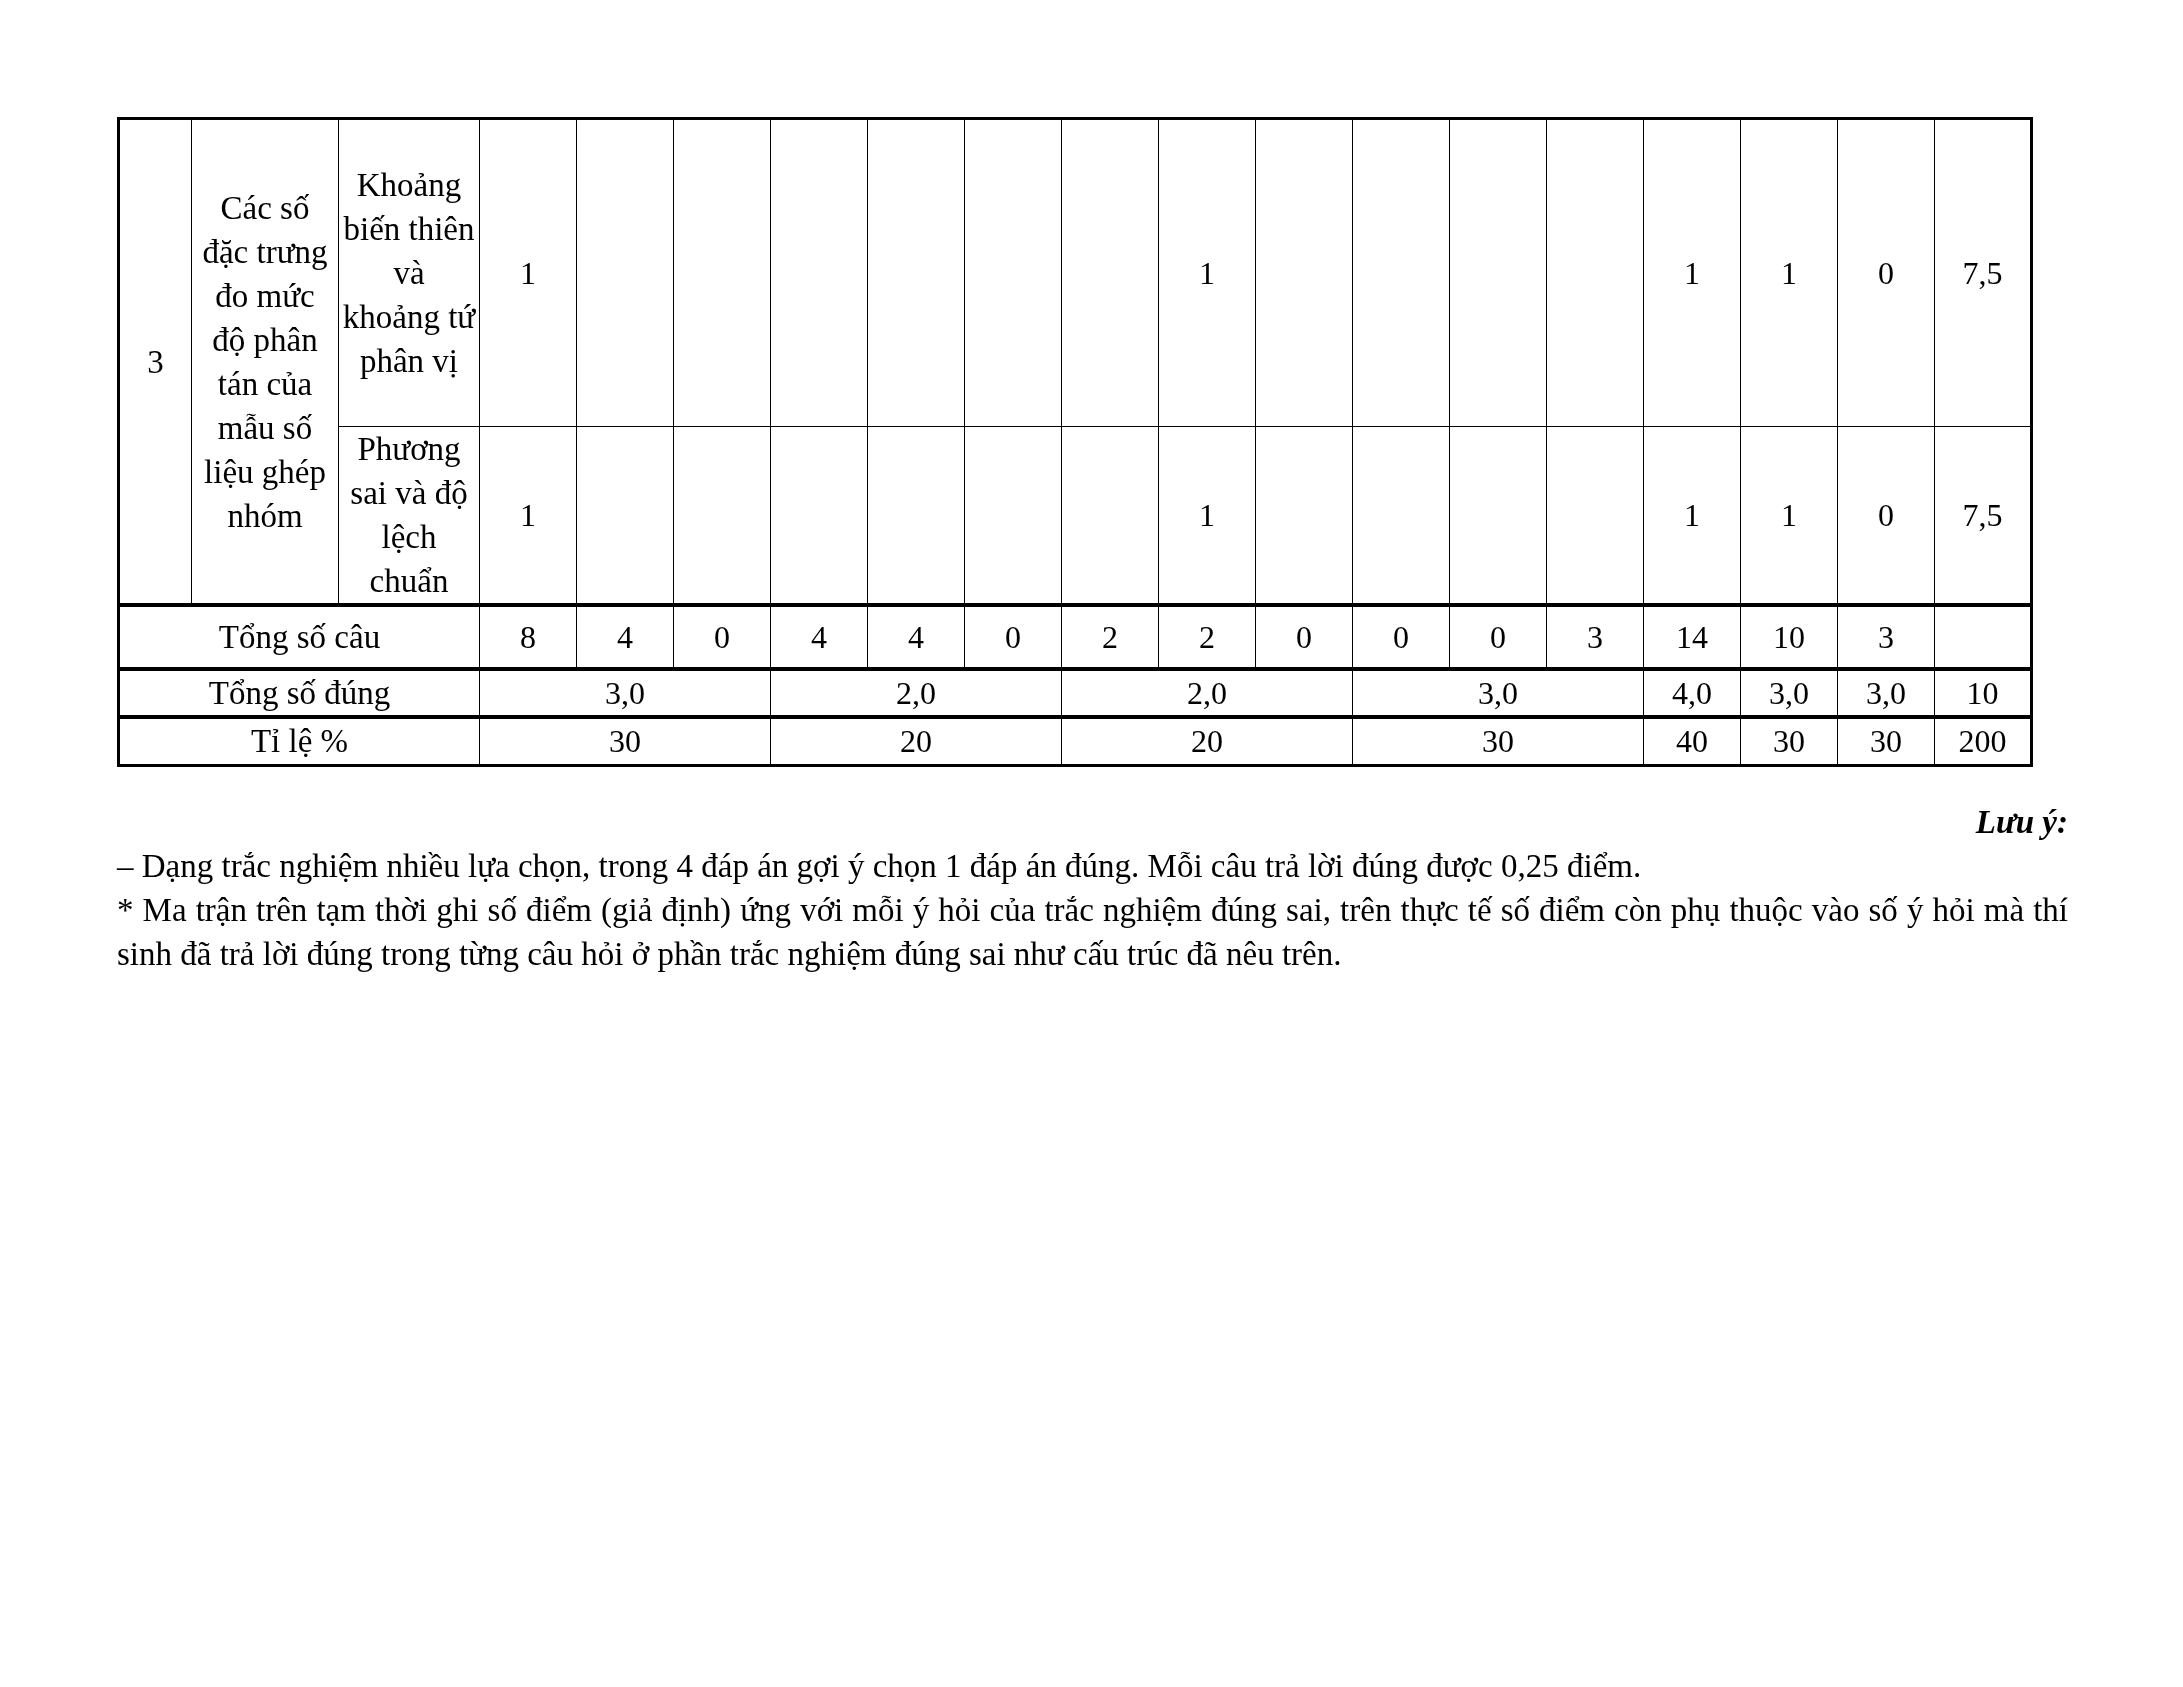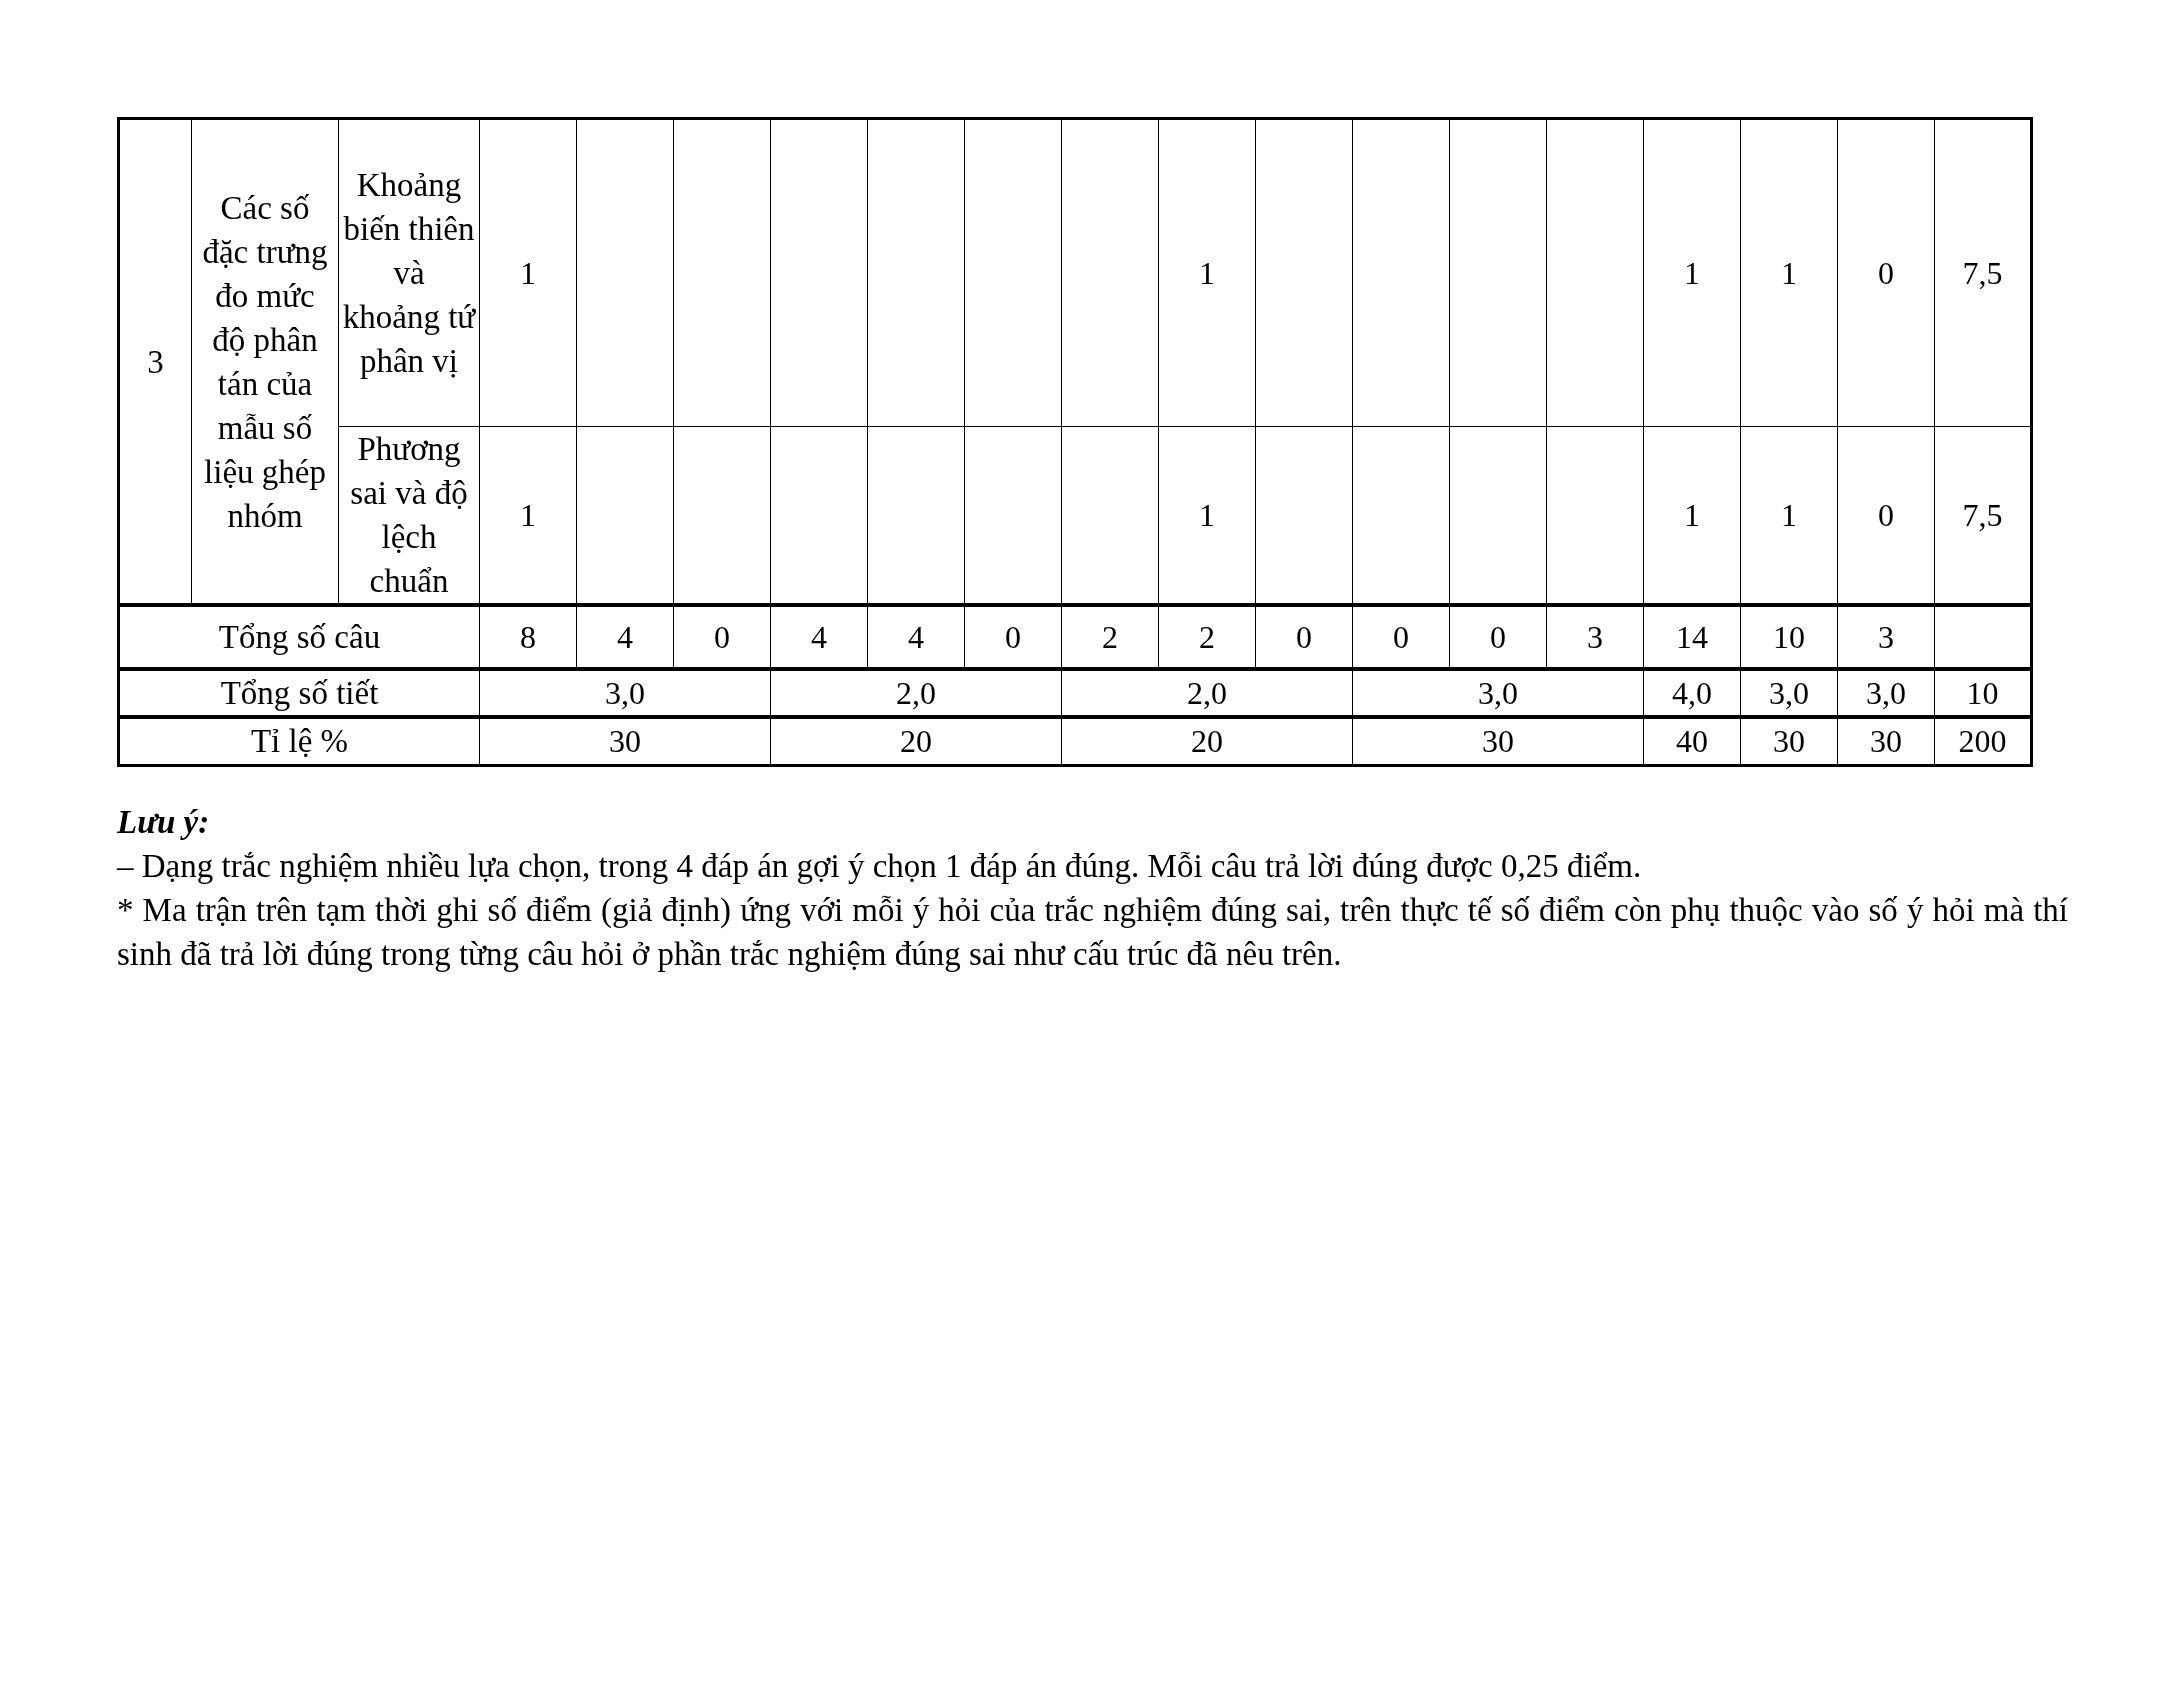--- a/index.html
+++ b/index.html
@@ -29,21 +29,21 @@
   tr.r3 { height: 64px; }
   tr.r4 { height: 46px; }
   tr.r5 { height: 48px; }
   tr.hvy td { border-top-width: 4px; }
 
   .notes {
     position: absolute; left: 117px; top: 800px; width: 1951px;
     font-size: 33px; line-height: 44px;
   }
   .notes p { margin: 0; text-align: justify; }
-  .notes p.note-title { font-weight: bold; font-style: italic; text-align: left; }
+  .notes p.note-title { font-weight: bold; font-style: italic; text-align: right; }
 </style>
 </head>
 <body>
 
 <div class="page">
 
   <table class="matrix">
     <colgroup>
       <col style="width:73px">
         <col style="width:147px">
@@ -119,21 +119,21 @@
         <td>0</td>
         <td>0</td>
         <td>0</td>
         <td>3</td>
         <td>14</td>
         <td>10</td>
         <td>3</td>
         <td></td>
       </tr>
       <tr class="r4 hvy">
-        <td class="b" colspan="3">Tổng số tiết</td>
+        <td class="b" colspan="3">Tổng số đúng</td>
         <td colspan="3">3,0</td>
         <td colspan="3">2,0</td>
         <td colspan="3">2,0</td>
         <td colspan="3">3,0</td>
         <td>4,0</td>
         <td>3,0</td>
         <td>3,0</td>
         <td>10</td>
       </tr>
       <tr class="r5 hvy">

